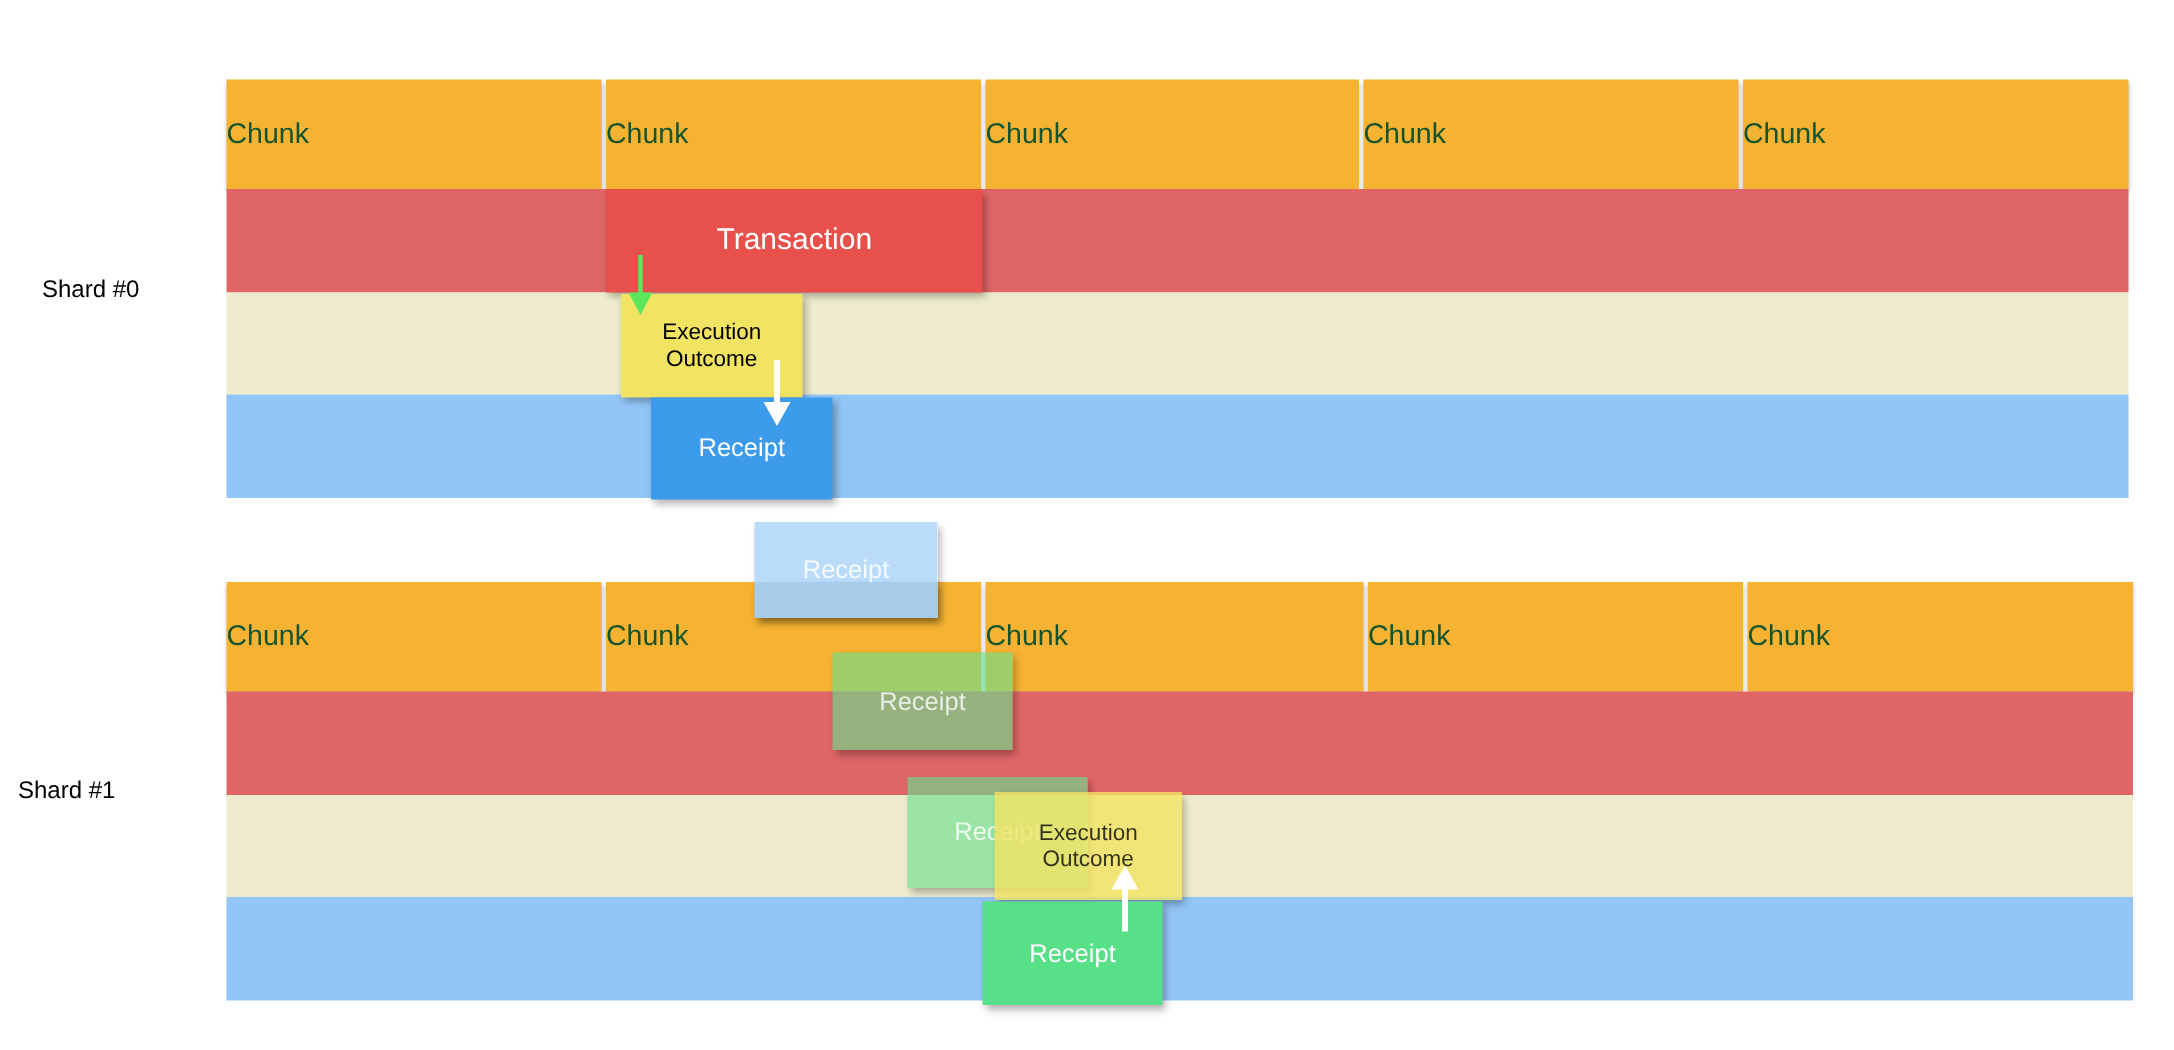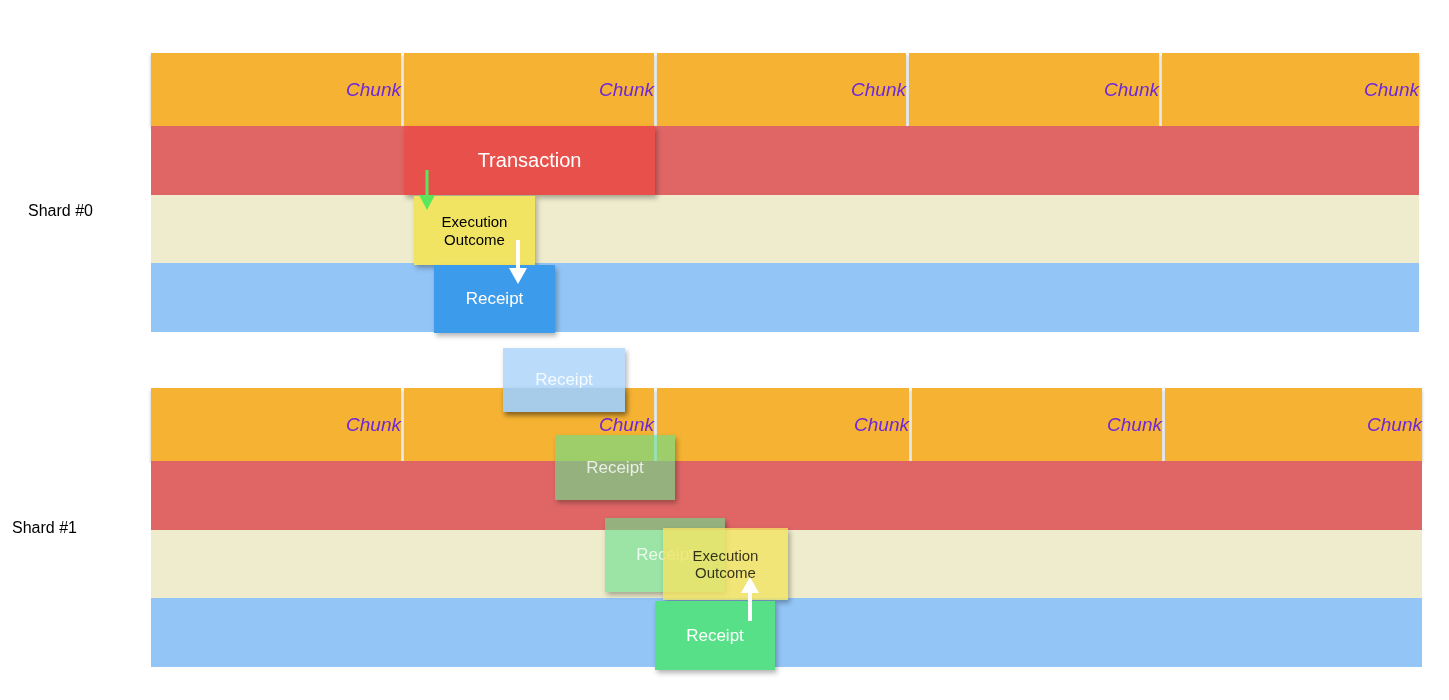--- a/index.html
+++ b/index.html
@@ -37,26 +37,25 @@
   .band-red     { background: #e06666; }
   .band-cream   { background: #eeeccd; }
   .band-blue    { background: #93c5f7; }
 
   
   .chunk {
     position: absolute;
     background: #f6b333;
     display: flex;
     align-items: center;
-    justify-content: flex-end;
+    justify-content: flex-start;
     font-size: 19px;
-    color: #6d28d9;
+    color: #14532d;
     box-shadow: 0 2px 3px rgba(0,0,0,0.28);
     box-sizing: border-box;
-    font-style: italic;
   }
 
   
   .fbox {
     position: absolute;
     display: flex;
     align-items: center;
     justify-content: center;
     text-align: center;
     box-sizing: border-box;
@@ -112,21 +111,21 @@
   .arrow {
     position: absolute;
     overflow: visible;
   }
 </style>
 </head>
 <body>
 
 <div id="canvas">
 
-  <div class="shard-label" style="left:28px; top:202px; width:120px;">Shard #0</div>
+  <div class="shard-label" style="left:28px; top:185px; width:120px;">Shard #0</div>
 
   <div class="chunk" style="left:151px; top:53px; width:250px; height:73px;">
     <span class="lbl">Chunk</span>
   </div>
   <div class="chunk" style="left:404px; top:53px; width:250px; height:73px;">
     <span class="lbl">Chunk</span>
   </div>
   <div class="chunk" style="left:657px; top:53px; width:249px; height:73px;">
     <span class="lbl">Chunk</span>
   </div>

